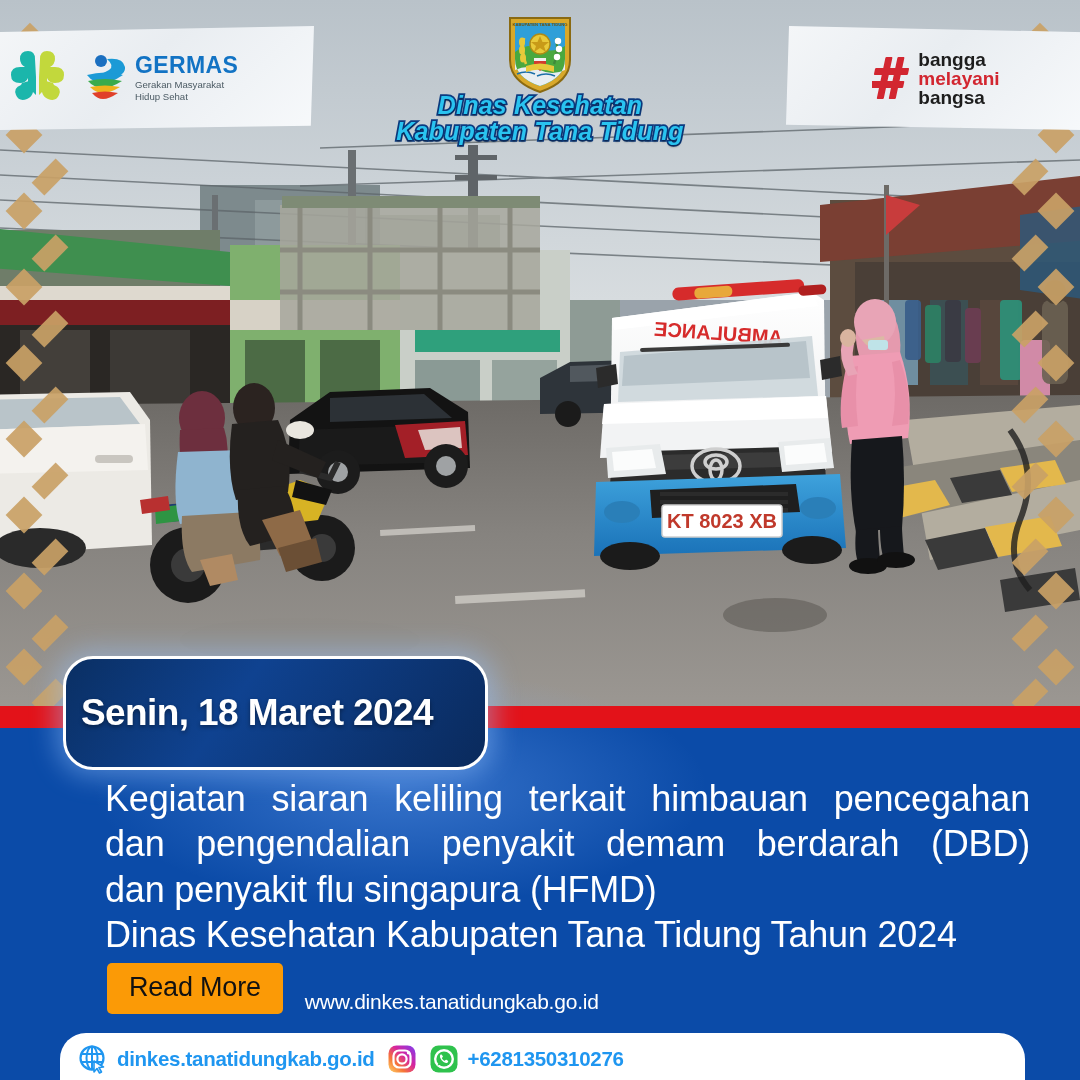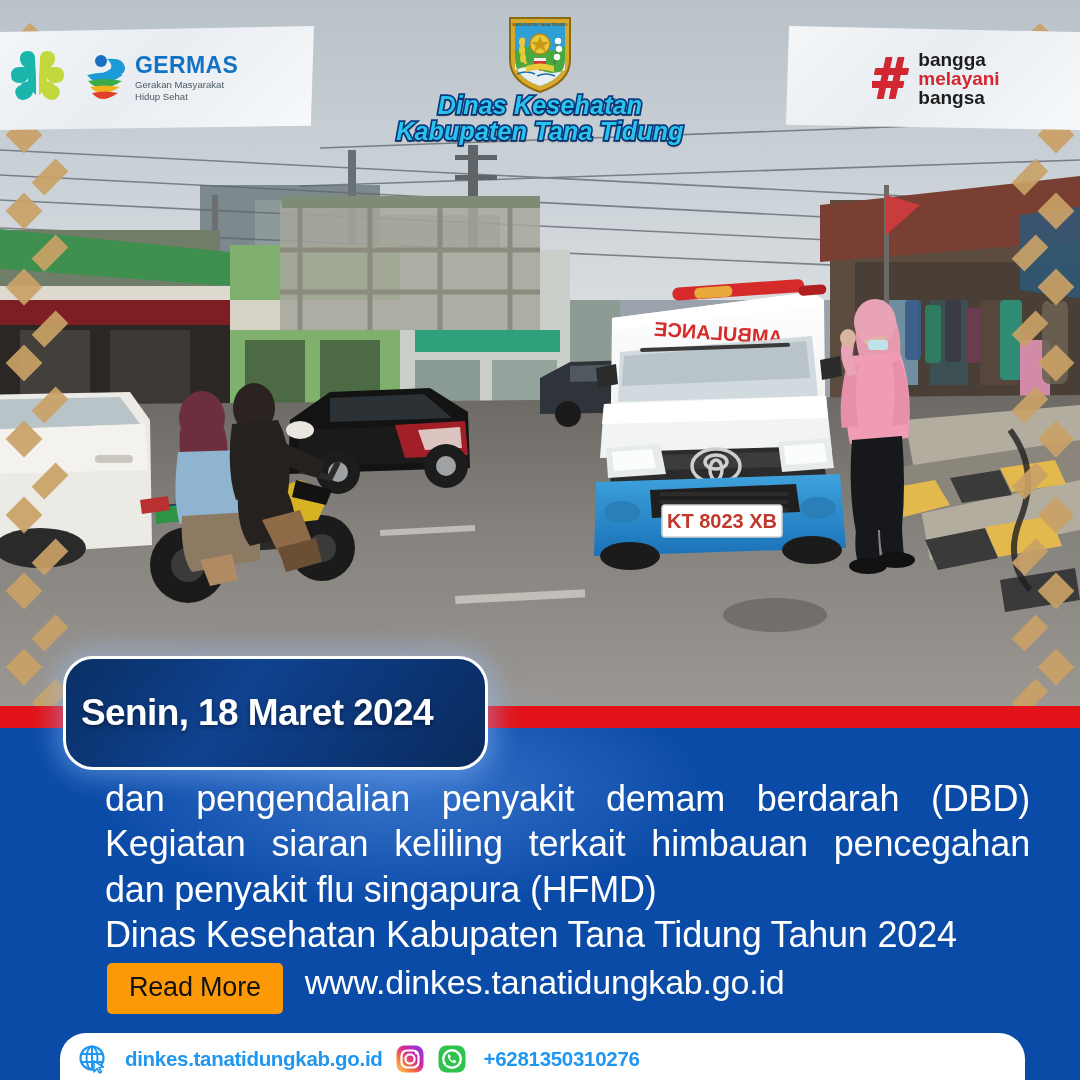--- a/index.html
+++ b/index.html
@@ -97,34 +97,34 @@
 
   
   .body-text{
     position:absolute; left:105px; top:776px; width:925px; z-index:10;
     color:#ffffff; font-size:36px; line-height:1.26; letter-spacing:-.2px;
   }
   .bt-just{ text-align:justify; text-align-last:justify; }
   .bt-left{ text-align:left; }
 
   
-  .readmore-row{ position:absolute; left:107px; top:963px; display:flex; align-items:flex-start; gap:22px; z-index:10;}
+  .readmore-row{ position:absolute; left:107px; top:963px; display:flex; align-items:flex-end; gap:22px; z-index:10;}
   .readmore-btn{
     background:#fb9a06; color:#111; font-size:27px; border-radius:5px;
     padding:9px 22px 11px; font-weight:400; letter-spacing:-.2px; border:none; cursor:pointer;
   }
-  .site-url{ color:#fff; font-size:34px; letter-spacing:-.2px;}
+  .site-url{ color:#fff; font-size:21px; letter-spacing:-.2px;}
 
   
   .footer-bar{
     position:absolute; left:60px; top:1033px; width:965px; height:52px;
     background:#ffffff; border-radius:26px 26px 0 0; z-index:12;
     display:flex; align-items:center; padding-left:18px; gap:12px;
   }
-  .f-item{ display:flex; align-items:center; gap:17px; }
+  .f-item{ display:flex; align-items:center; gap:9px; }
   .f-label{ color:#1f96f0; font-weight:bold; font-size:20.5px; letter-spacing:-.3px; white-space:nowrap;}
   .f-icon{ width:30px; height:30px; flex:none; }
 
   svg{ display:block; }
 </style>
 </head>
 <body>
 
 <div class="poster">
 
@@ -533,22 +533,22 @@
 
   <div class="blue-body">
     <div class="blue-glow"></div>
   </div>
 
   <div class="date-badge">
     <span class="date-text">Senin, 18 Maret 2024</span>
   </div>
 
   <div class="body-text">
+    <div class="bt-just">Kegiatan siaran keliling terkait himbauan pencegahan</div>
     <div class="bt-just">dan pengendalian penyakit demam berdarah (DBD)</div>
-    <div class="bt-just">Kegiatan siaran keliling terkait himbauan pencegahan</div>
     <div class="bt-left">dan penyakit flu singapura (HFMD)</div>
     <div class="bt-left">Dinas Kesehatan Kabupaten Tana Tidung Tahun 2024</div>
   </div>
 
   <div class="readmore-row">
     <button class="readmore-btn">Read More</button>
     <span class="site-url">www.dinkes.tanatidungkab.go.id</span>
   </div>
 
   <div class="footer-bar">

